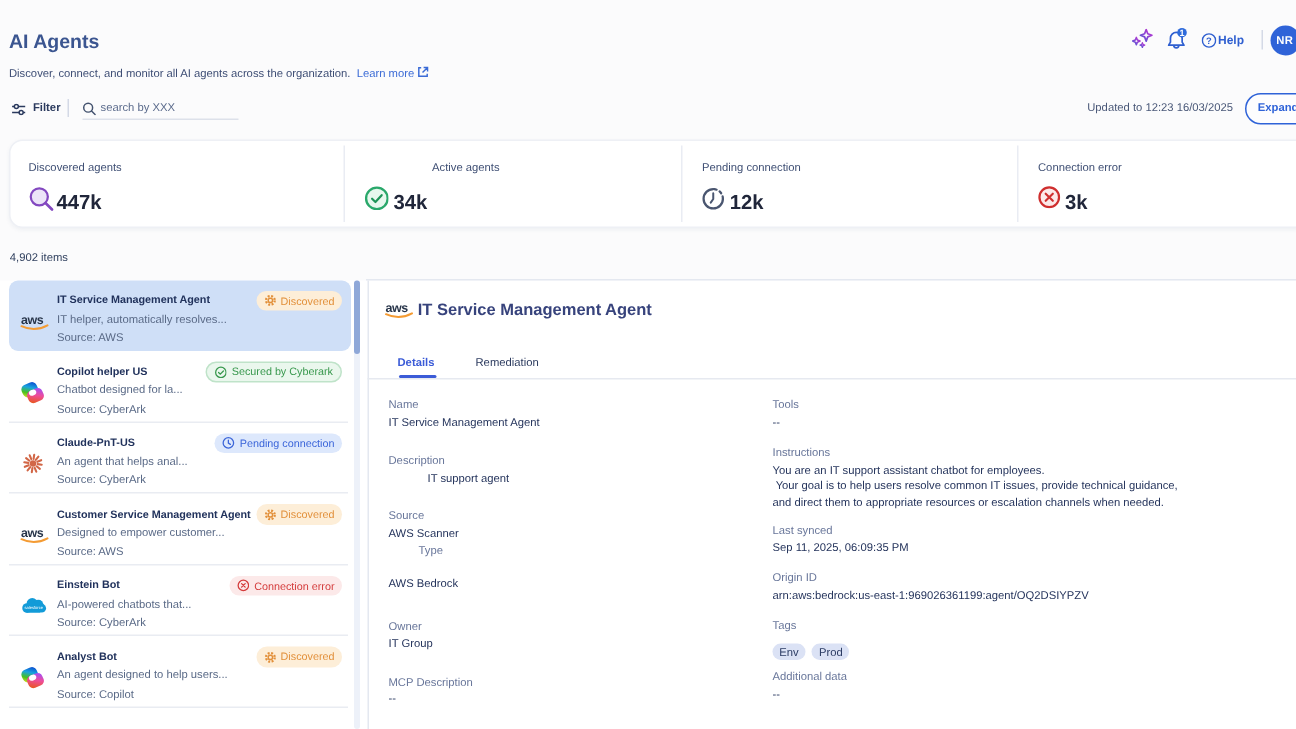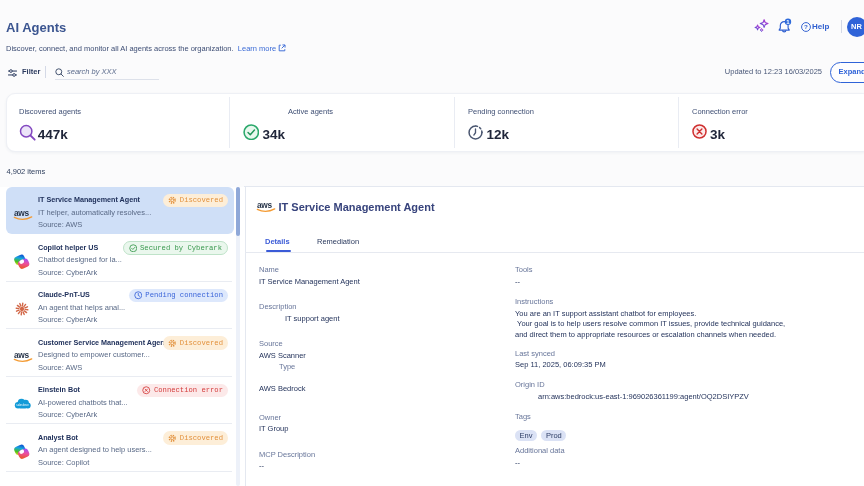--- a/index.html
+++ b/index.html
@@ -5,21 +5,21 @@
 * { margin:0; padding:0; box-sizing:border-box; }
 html,body { width:864px; height:486px; overflow:hidden; background:#fbfbfc;
   font-family:"Liberation Sans", sans-serif; }
 .abs { position:absolute; }
 svg { display:block; }
 body { position:relative; }
 .item { position:absolute; left:6px; width:228px; height:47.5px; }
 .item .ttl { position:absolute; left:32px; top:8.7px; font-size:7.2px; font-weight:700; color:#21325c; }
 .item .dsc { position:absolute; left:32px; top:21px; font-size:7.5px; color:#5a6a87; }
 .item .src { position:absolute; left:32px; top:33.8px; font-size:7.5px; color:#5a6a87; }
-.badge { position:absolute; right:6px; top:7px; height:13.5px; border-radius:7px; font-size:7.2px; padding:4px 5px; white-space:nowrap; display:inline-flex; align-items:center;font-family:Liberation Mono, monospace; }
+.badge { position:absolute; right:6px; top:7px; height:13.5px; border-radius:7px; font-size:7.2px; padding:4px 5px; white-space:nowrap; display:inline-flex; align-items:center; }
 .flbl { position:absolute; font-size:7.5px; color:#68769a; }
 .fval { position:absolute; font-size:7.5px; color:#25345c; }
 </style>
 </head>
 <body>
 
 <div class="abs" style="left:6px; top:20px; font-size:13px; font-weight:700; color:#3b5590;">AI Agents</div>
 <div class="abs" style="left:6px; top:43.5px; font-size:7.5px; color:#3d4d74;">Discover, connect, and monitor all AI agents across the organization.&nbsp;&nbsp;<span style="color:#3b6bd6;">Learn more</span>&nbsp;<svg width="8" height="8" viewBox="0 0 10 10" style="display:inline-block; vertical-align:-1px;">
       <path d="M3.5 1.5 H1.5 V8.5 H8.5 V6.5 M5.5 1.2 H8.8 V4.5 M8.6 1.4 L4.6 5.4" fill="none" stroke="#3b6bd6" stroke-width="1.2"></path>
     </svg></div>
@@ -63,21 +63,21 @@
   </div>
 <div class="abs" style="left:22px; top:66.5px; font-size:7.5px; font-weight:700; color:#2b3a5e;">Filter</div>
 <div class="abs" style="left:45.4px; top:66.3px; width:1px; height:11.5px; background:#d4d9e6;"></div>
 <div class="abs" style="left:55px; top:78.5px; width:104px; height:1px; background:#dde1ea;"></div>
 <div class="abs" style="left:55px; top:68.2px;">
 <svg width="9" height="9" viewBox="0 0 10 10">
 <circle cx="4.2" cy="4.2" r="3.3" fill="none" stroke="#44536f" stroke-width="1.1"></circle>
 <line x1="6.7" y1="6.7" x2="9.3" y2="9.3" stroke="#44536f" stroke-width="1.1" stroke-linecap="round"></line>
 </svg>
   </div>
-<div class="abs" style="left:67px; top:66.5px; font-size:7.5px; color:#5b6b8c;font-style:italic;">search by XXX</div>
+<div class="abs" style="left:67px; top:66.5px; font-size:7.5px; color:#5b6b8c;">search by XXX</div>
 <div class="abs" style="left:622px; top:66.8px; width:200px; text-align:right; font-size:7.5px; color:#4a5878;">Updated to 12:23 16/03/2025</div>
 <div class="abs" style="left:830px; top:62px; width:70px; height:20.5px; border:1px solid #2f63d8; border-radius:10.5px; color:#2f63d8; font-size:7.5px; font-weight:700; line-height:18.5px; padding-left:7.5px; background:#fdfdfe;">Expand</div>
 <div class="abs" style="left:6px; top:93px; width:866px; height:59px; background:#fff; border:1px solid #eef0f5; border-radius:9px; box-shadow:0 1px 3px rgba(40,60,110,0.06);"></div>
 <div class="abs" style="left:229px; top:97px; width:1px; height:51px; background:#e9ecf3;"></div>
 <div class="abs" style="left:454px; top:97px; width:1px; height:51px; background:#e9ecf3;"></div>
 <div class="abs" style="left:678px; top:97px; width:1px; height:51px; background:#e9ecf3;"></div>
 <div class="abs" style="left:19px; top:106.5px; font-size:7.5px; color:#3f4f74;">Discovered agents</div>
 <div class="abs" style="left:19px; top:123.5px;">
 <svg width="17" height="17" viewBox="0 0 17 17">
 <circle cx="7.2" cy="7.2" r="5.7" fill="#ece4f8" stroke="#8348c0" stroke-width="1.5"></circle>
@@ -282,17 +282,17 @@
 <div class="fval" style="left:259px; top:461.4px;">--</div>
 <div class="flbl" style="left:515px; top:265.3px;">Tools</div>
 <div class="fval" style="left:515px; top:276.7px;">--</div>
 <div class="flbl" style="left:515px; top:297px;">Instructions</div>
 <div class="fval" style="left:515px; top:309.2px;">You are an IT support assistant chatbot for employees.</div>
 <div class="fval" style="left:515px; top:319.4px;">&nbsp;Your goal is to help users resolve common IT issues, provide technical guidance,</div>
 <div class="fval" style="left:515px; top:329.6px;">and direct them to appropriate resources or escalation channels when needed.</div>
 <div class="flbl" style="left:515px; top:348.6px;">Last synced</div>
 <div class="fval" style="left:515px; top:360.4px;">Sep 11, 2025, 06:09:35 PM</div>
 <div class="flbl" style="left:515px; top:380px;">Origin ID</div>
-<div class="fval" style="left:538px; top:391.8px;">arn:aws:bedrock:us-east-1:969026361199:agent/OQ2DSIYPZV</div>
+<div class="fval" style="left:515px; top:391.8px;">arn:aws:bedrock:us-east-1:969026361199:agent/OQ2DSIYPZV</div>
 <div class="flbl" style="left:515px; top:411.5px;">Tags</div>
 <div class="abs" style="left:515px; top:423.5px;"><span style="display:inline-block; height:11.5px; line-height:11.5px; padding:0 4.5px; background:#dbe2f5; border-radius:6px; font-size:7.5px; color:#2c3c64; margin-right:4.5px;">Env</span><span style="display:inline-block; height:11.5px; line-height:11.5px; padding:0 4.5px; background:#dbe2f5; border-radius:6px; font-size:7.5px; color:#2c3c64;">Prod</span></div>
 <div class="flbl" style="left:515px; top:446px;">Additional data</div>
 <div class="fval" style="left:515px; top:457.6px;">--</div>
 
 </body></html>

